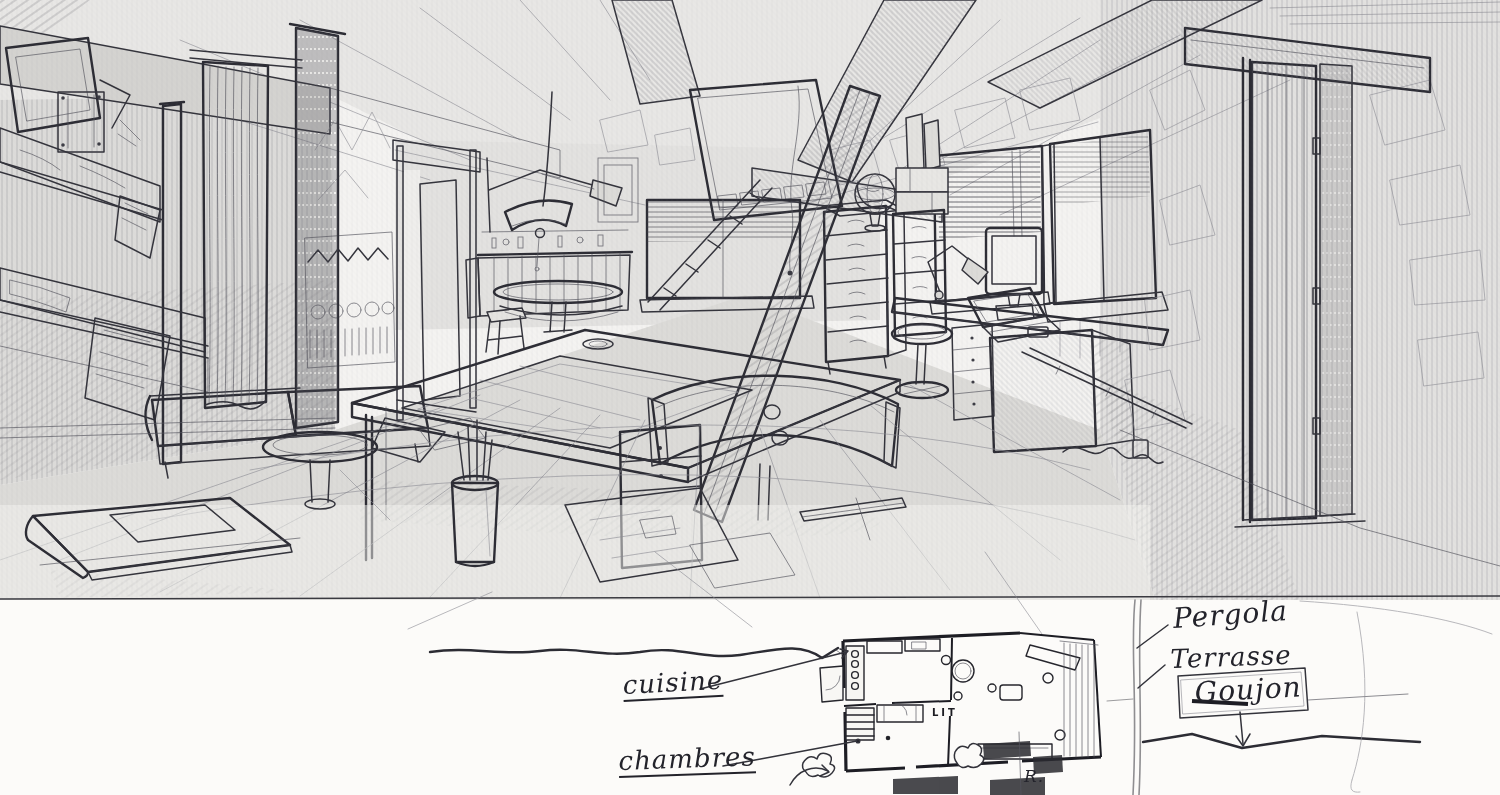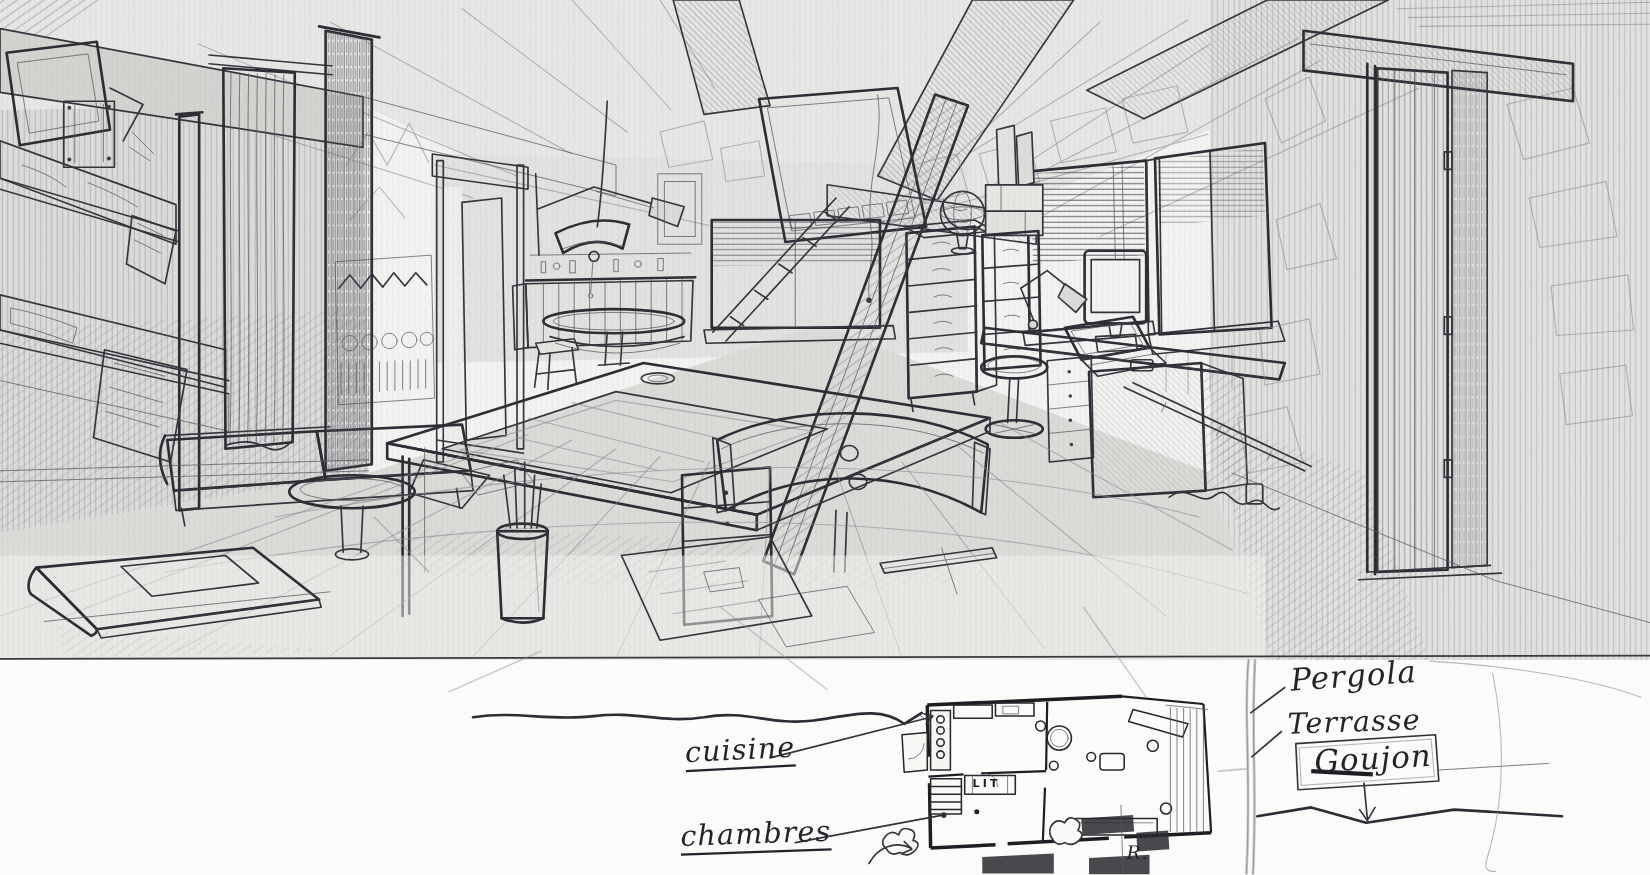--- a/index.html
+++ b/index.html
@@ -600,15 +600,15 @@
   <path d="M1357 612C1372 690 1363 745 1352 780"></path>
   <path d="M1352 780C1349 790 1352 793 1360 792"></path>
 </g>
 </svg>
 
 <span class="hw hw-u" style="left:622px;top:670px;font-size:26px;transform:rotate(-3deg);">cuisine</span>
 <span class="hw hw-u" style="left:618px;top:746px;font-size:26px;transform:rotate(-2deg);">chambres</span>
 <span class="hw" style="left:1172px;top:602px;font-size:28px;transform:rotate(-4deg);">Pergola</span>
 <span class="hw" style="left:1170px;top:644px;font-size:26px;transform:rotate(-2deg);">Terrasse</span>
 <span class="hw" style="left:1194px;top:676px;font-size:28px;transform:rotate(-3deg);">Goujon</span>
-<span class="lit" style="left:884px;top:707px;font-size:10px;">LIT</span>
+<span class="lit" style="left:884px;top:707px;font-size:10px;padding-left:48px;">LIT</span>
 <span class="hw" style="left:1024px;top:766px;font-size:17px;">R.</span>
 </div>
 
 </body></html>

